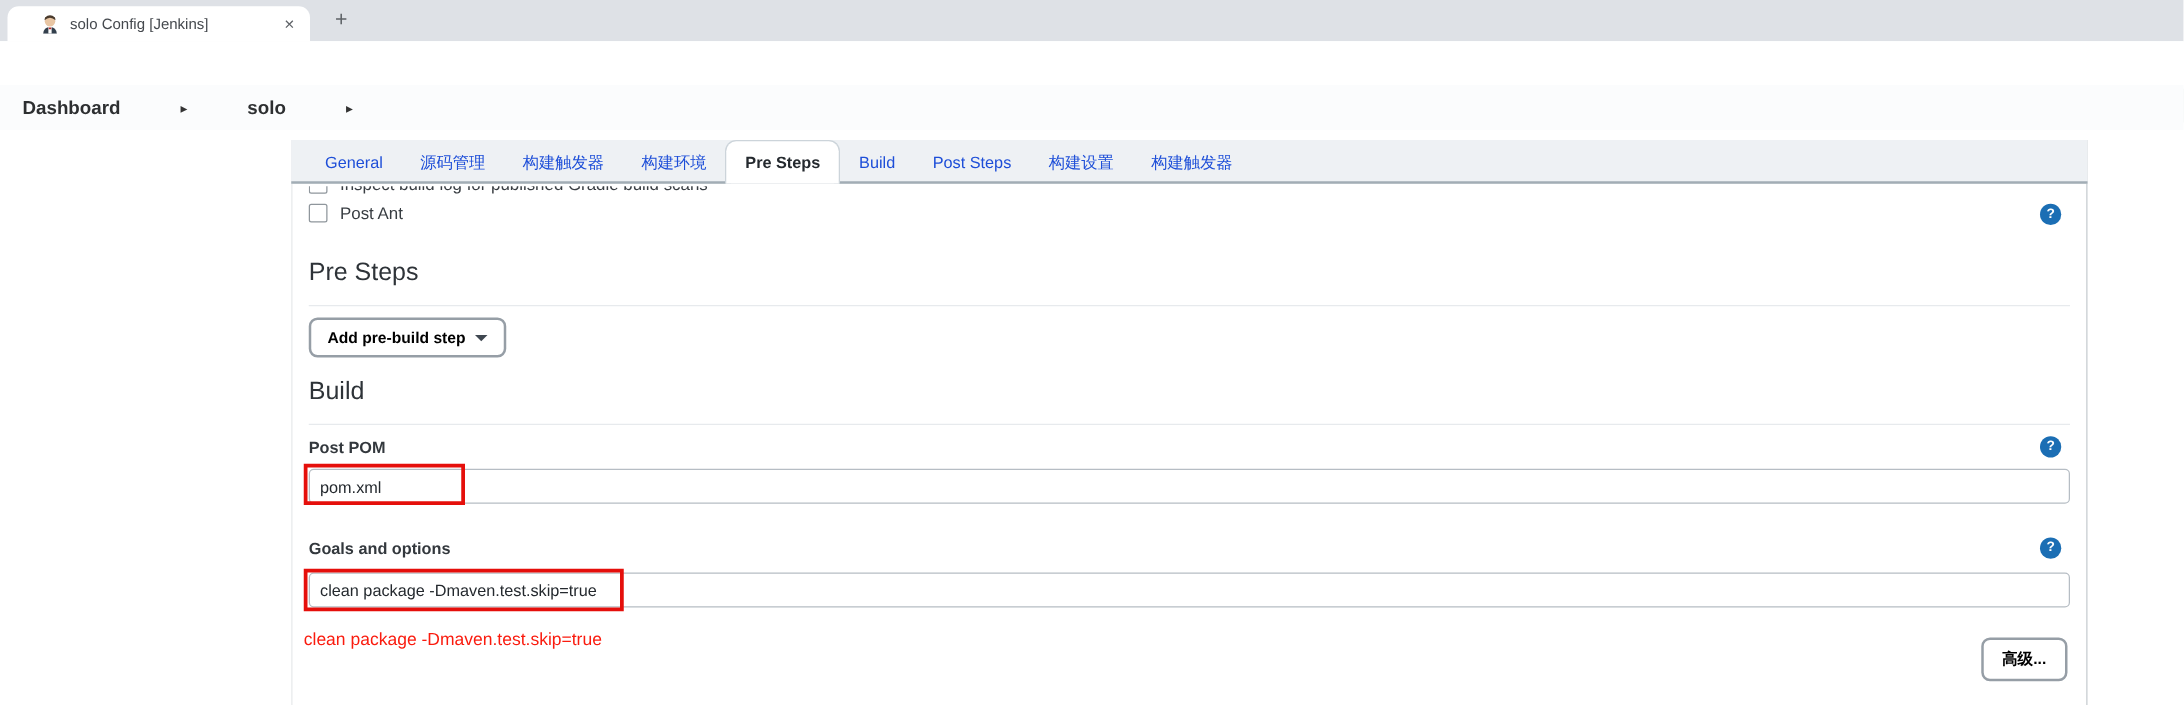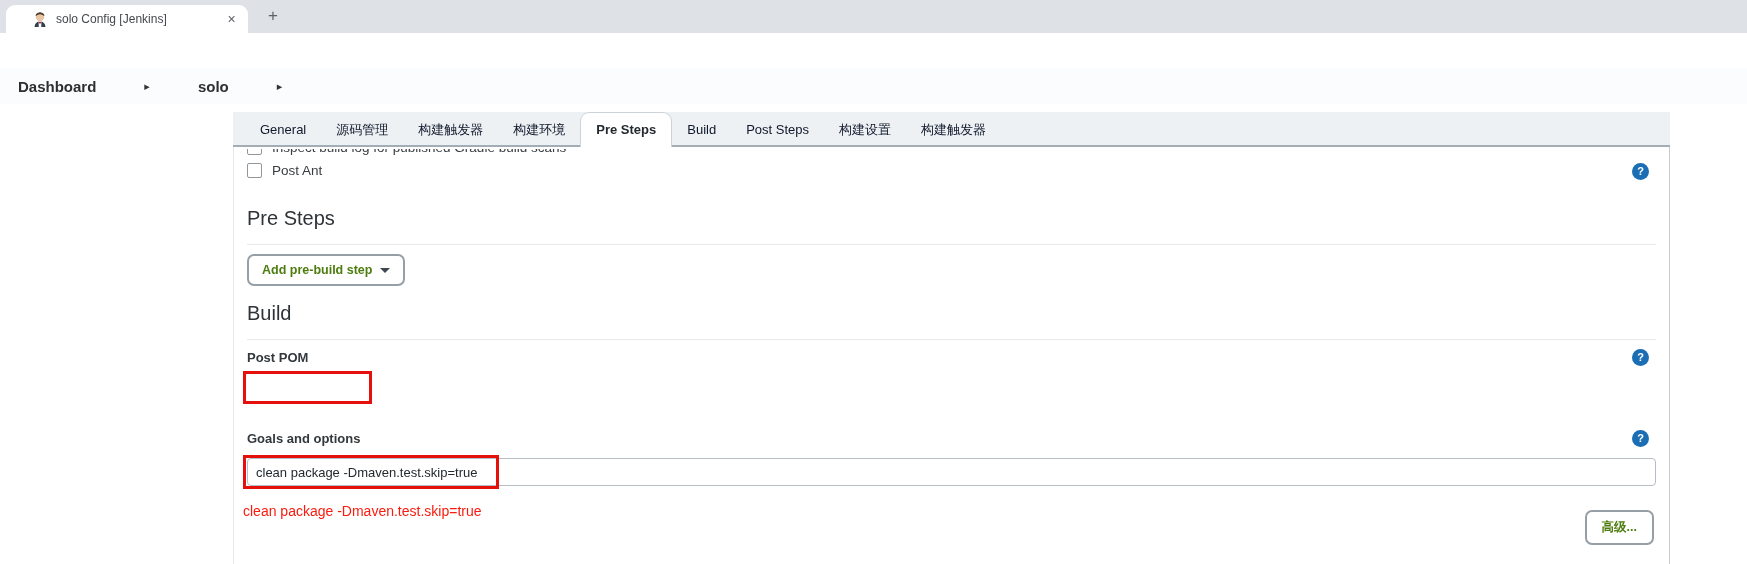--- a/index.html
+++ b/index.html
@@ -37,21 +37,21 @@
     display:flex; align-items:center; padding-left:18px;gap:32px; }
   .crumb { font-size:15px; font-weight:bold; color:#2d2f31; cursor:pointer; }
   .crumb-sep { font-size:11px; color:#333; margin:0 16px; cursor:pointer; }
 
   
   .panel { position:absolute; left:233px; top:112px; width:1437px; height:452px; background:#fff;
     border-right:1px solid #c6cbd0; border-left:1px solid #e7eaec; }
 
   .cfg-tabbar { position:absolute; left:-1px; right:-1px; top:0; height:35px; background:#eef1f4;
     border-bottom:2px solid #a2adb5; display:flex; align-items:stretch; padding-left:12px; z-index:1; }
-  .cfg-tab { font-size:13px; color:#0f172a; padding:0 15px; line-height:35px; cursor:pointer; white-space:nowrap; }
+  .cfg-tab { font-size:13px; color:#1d4ed8; padding:0 15px; line-height:35px; cursor:pointer; white-space:nowrap; }
   .cfg-tab.active { background:#fff; font-weight:bold; color:#24292e; border:1px solid #ccd4da; border-bottom:none;
     border-radius:9px 9px 0 0; margin-bottom:-2px; line-height:34px; z-index:2; }
 
   .clip-row { position:absolute; left:13px; top:37px; width:620px; height:12px; overflow:hidden; }
   .clip-inner { display:flex; align-items:center; transform:translateY(-9px); }
   .chk { width:15px; height:15px; border:1px solid #8f969c; border-radius:2px; background:#fff; flex:0 0 15px;
     appearance:none; -webkit-appearance:none; cursor:pointer; }
   .chk-label { margin-left:10px; font-size:13.5px; color:#383d42; white-space:nowrap; }
   .withant-row { position:absolute; left:13px; top:51px; display:flex; align-items:center; }
 
@@ -62,21 +62,21 @@
   .help-3 { top:318px; }
 
   .sec-h { position:absolute; left:13px; font-size:20px; font-weight:500; color:#2e3338; }
   .h-presteps { top:95px; }
   .h-build { top:190px; }
   .rule { position:absolute; left:13px; right:13px; height:0; border-top:1px solid #e7eaed; }
   .rule-1 { top:132px; }
   .rule-2 { top:227px; }
 
   .btn { background:#fff; border:2px solid #969ea6; border-radius:7px; font-family:inherit;
-    font-size:12.5px; font-weight:bold; color:#4d7c0f; cursor:pointer; }
+    font-size:12.5px; font-weight:bold; color:#000000; cursor:pointer; }
   .btn-add { position:absolute; left:13px; top:142px; padding:7px 13px; display:flex; align-items:center; }
   .caret { width:0; height:0; margin-left:8px; border-left:5px solid transparent; border-right:5px solid transparent;
     border-top:5px solid #3f4750; }
   .btn-adv { position:absolute; right:15px; top:398px; padding:7px 15px; }
 
   .fld-label { position:absolute; left:13px; font-size:13px; font-weight:bold; color:#33383d; }
   .lbl-rootpom { top:238px; }
   .lbl-goals { top:319px; }
   .txt { position:absolute; left:13px; right:13px; height:28px; border:1px solid #b6bdc4; border-radius:4px;
     padding:0 8px; font-family:inherit; font-size:13px; color:#24292e; background:#fff; }
@@ -179,20 +179,21 @@
     <button class="btn btn-add">
       <span>Add pre-build step</span>
       <span class="caret"></span>
     </button>
 
     <div class="sec-h h-build">Build</div>
     <div class="rule rule-2"></div>
 
     <div class="fld-label lbl-rootpom">Post POM</div>
     <span class="help help-2">?</span>
+    <input class="txt txt-rootpom" value="pom.xml" style="">
 
     <div class="fld-label lbl-goals">Goals and options</div>
     <span class="help help-3">?</span>
     <input class="txt txt-goals" value="clean package -Dmaven.test.skip=true" style="">
 
     <div class="red-note">clean package -Dmaven.test.skip=true</div>
     <button class="btn btn-adv">高级...</button>
   </div>
 
   <div class="ann-rect ann-1"></div>

